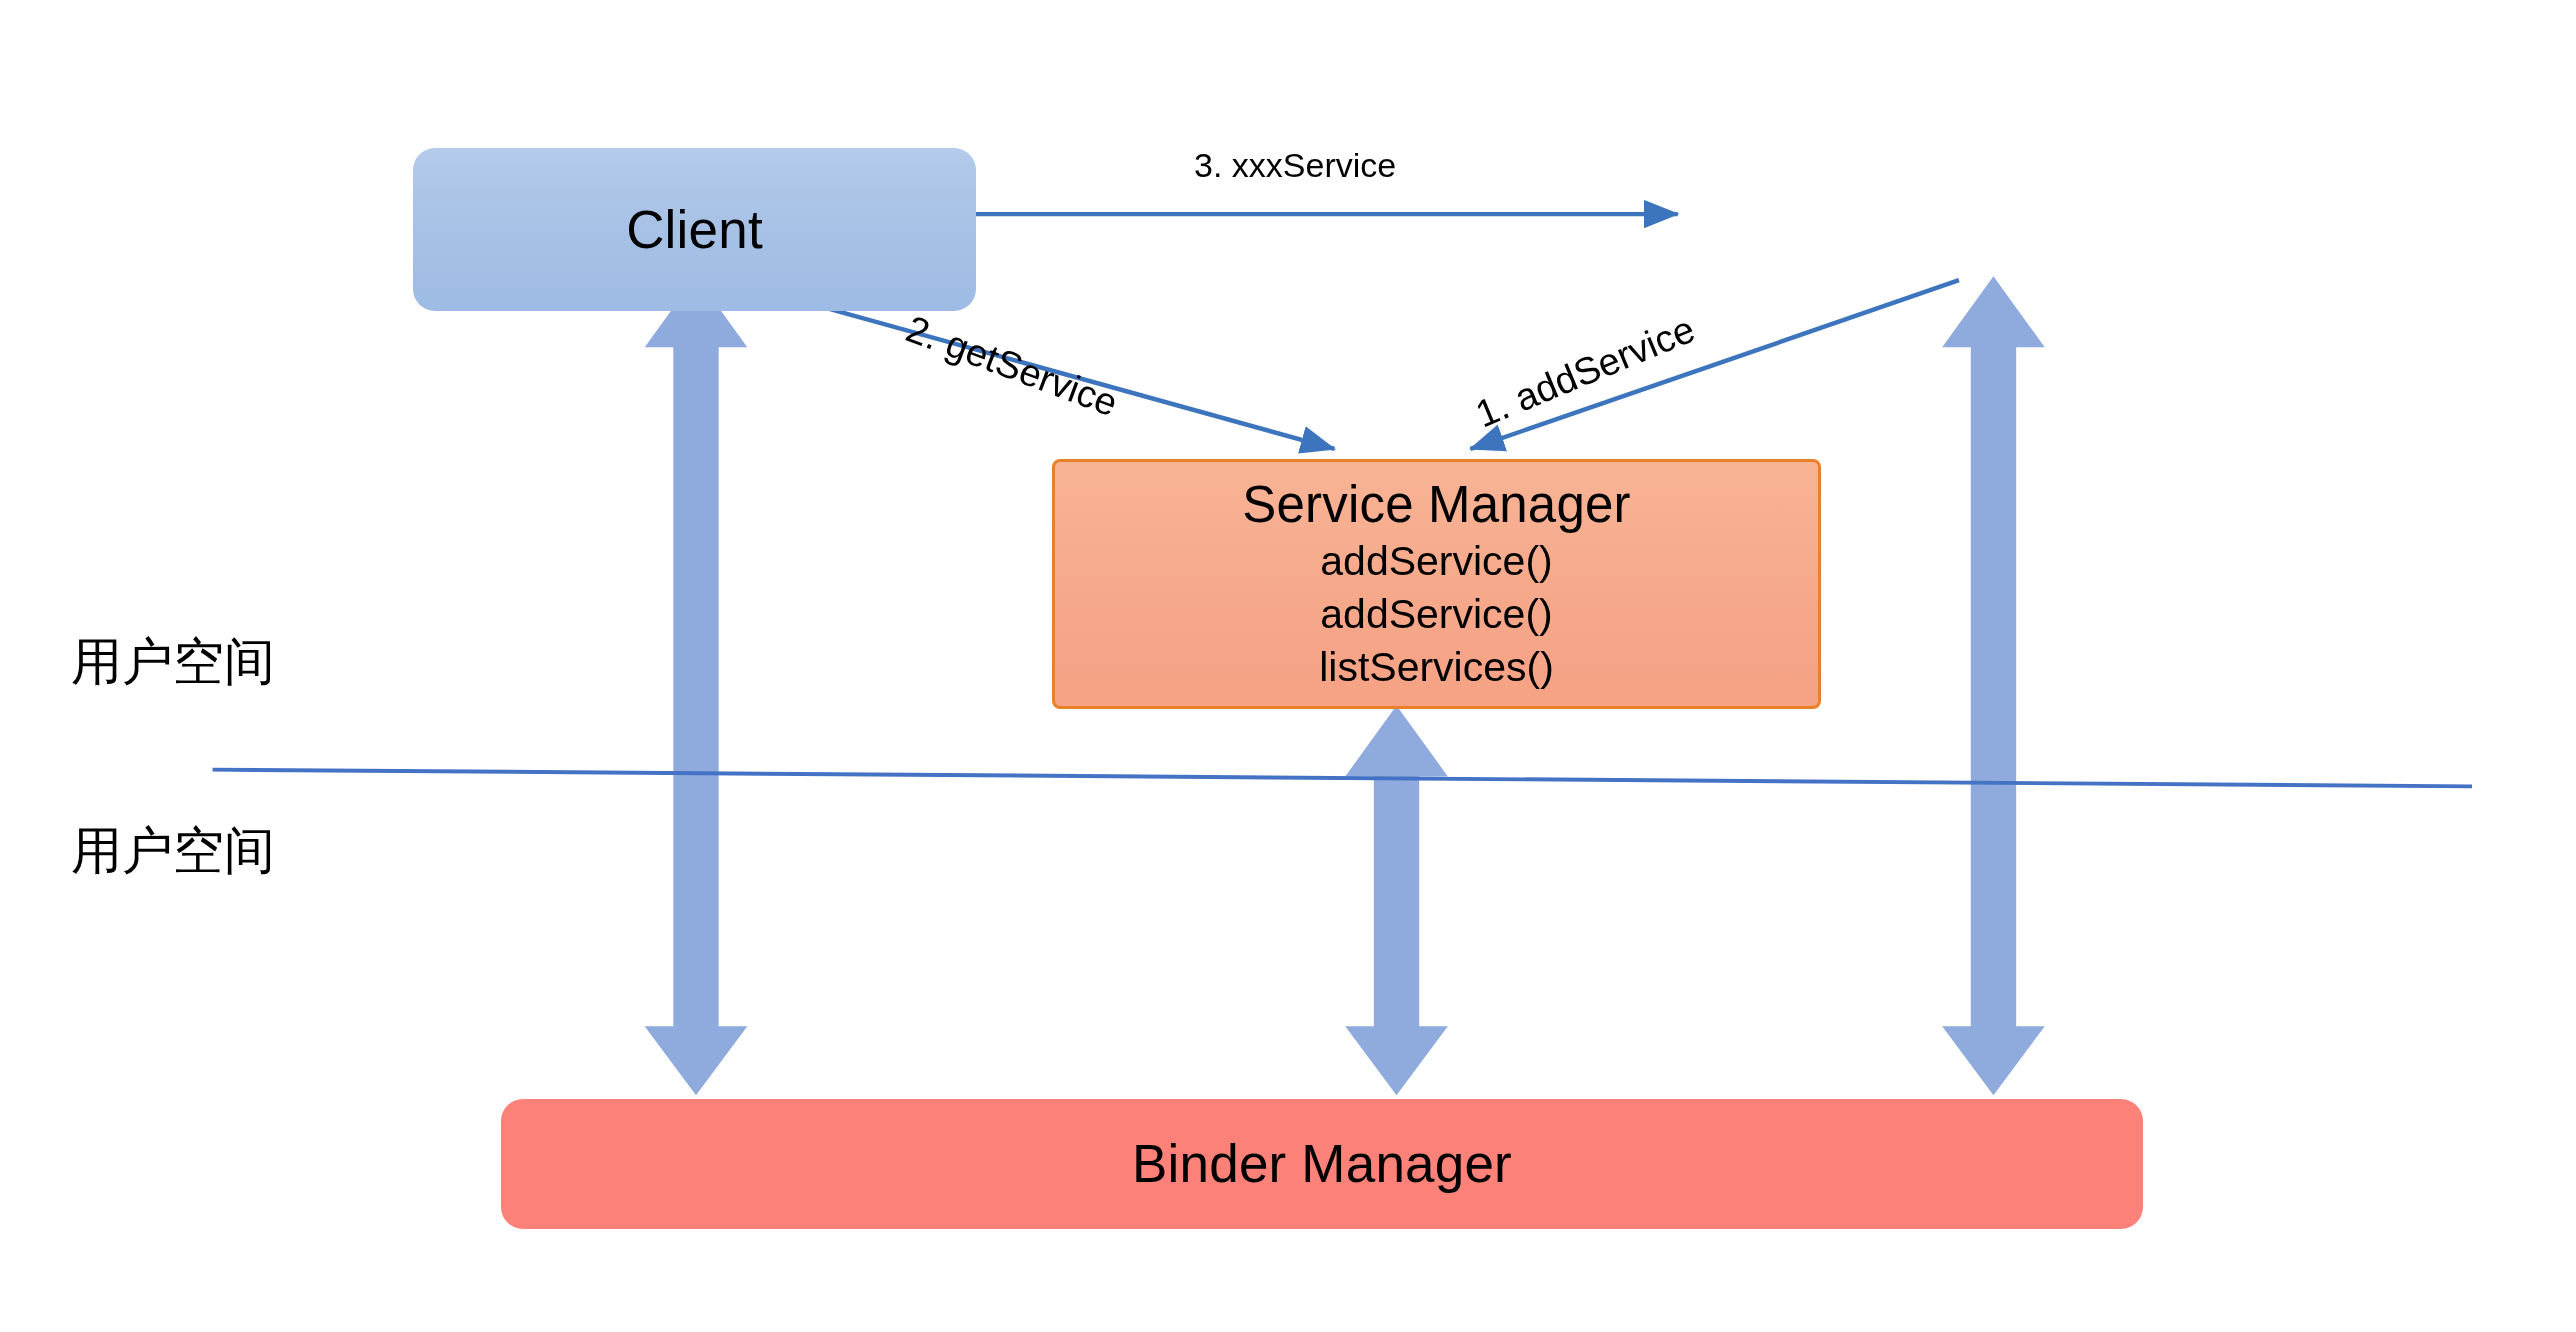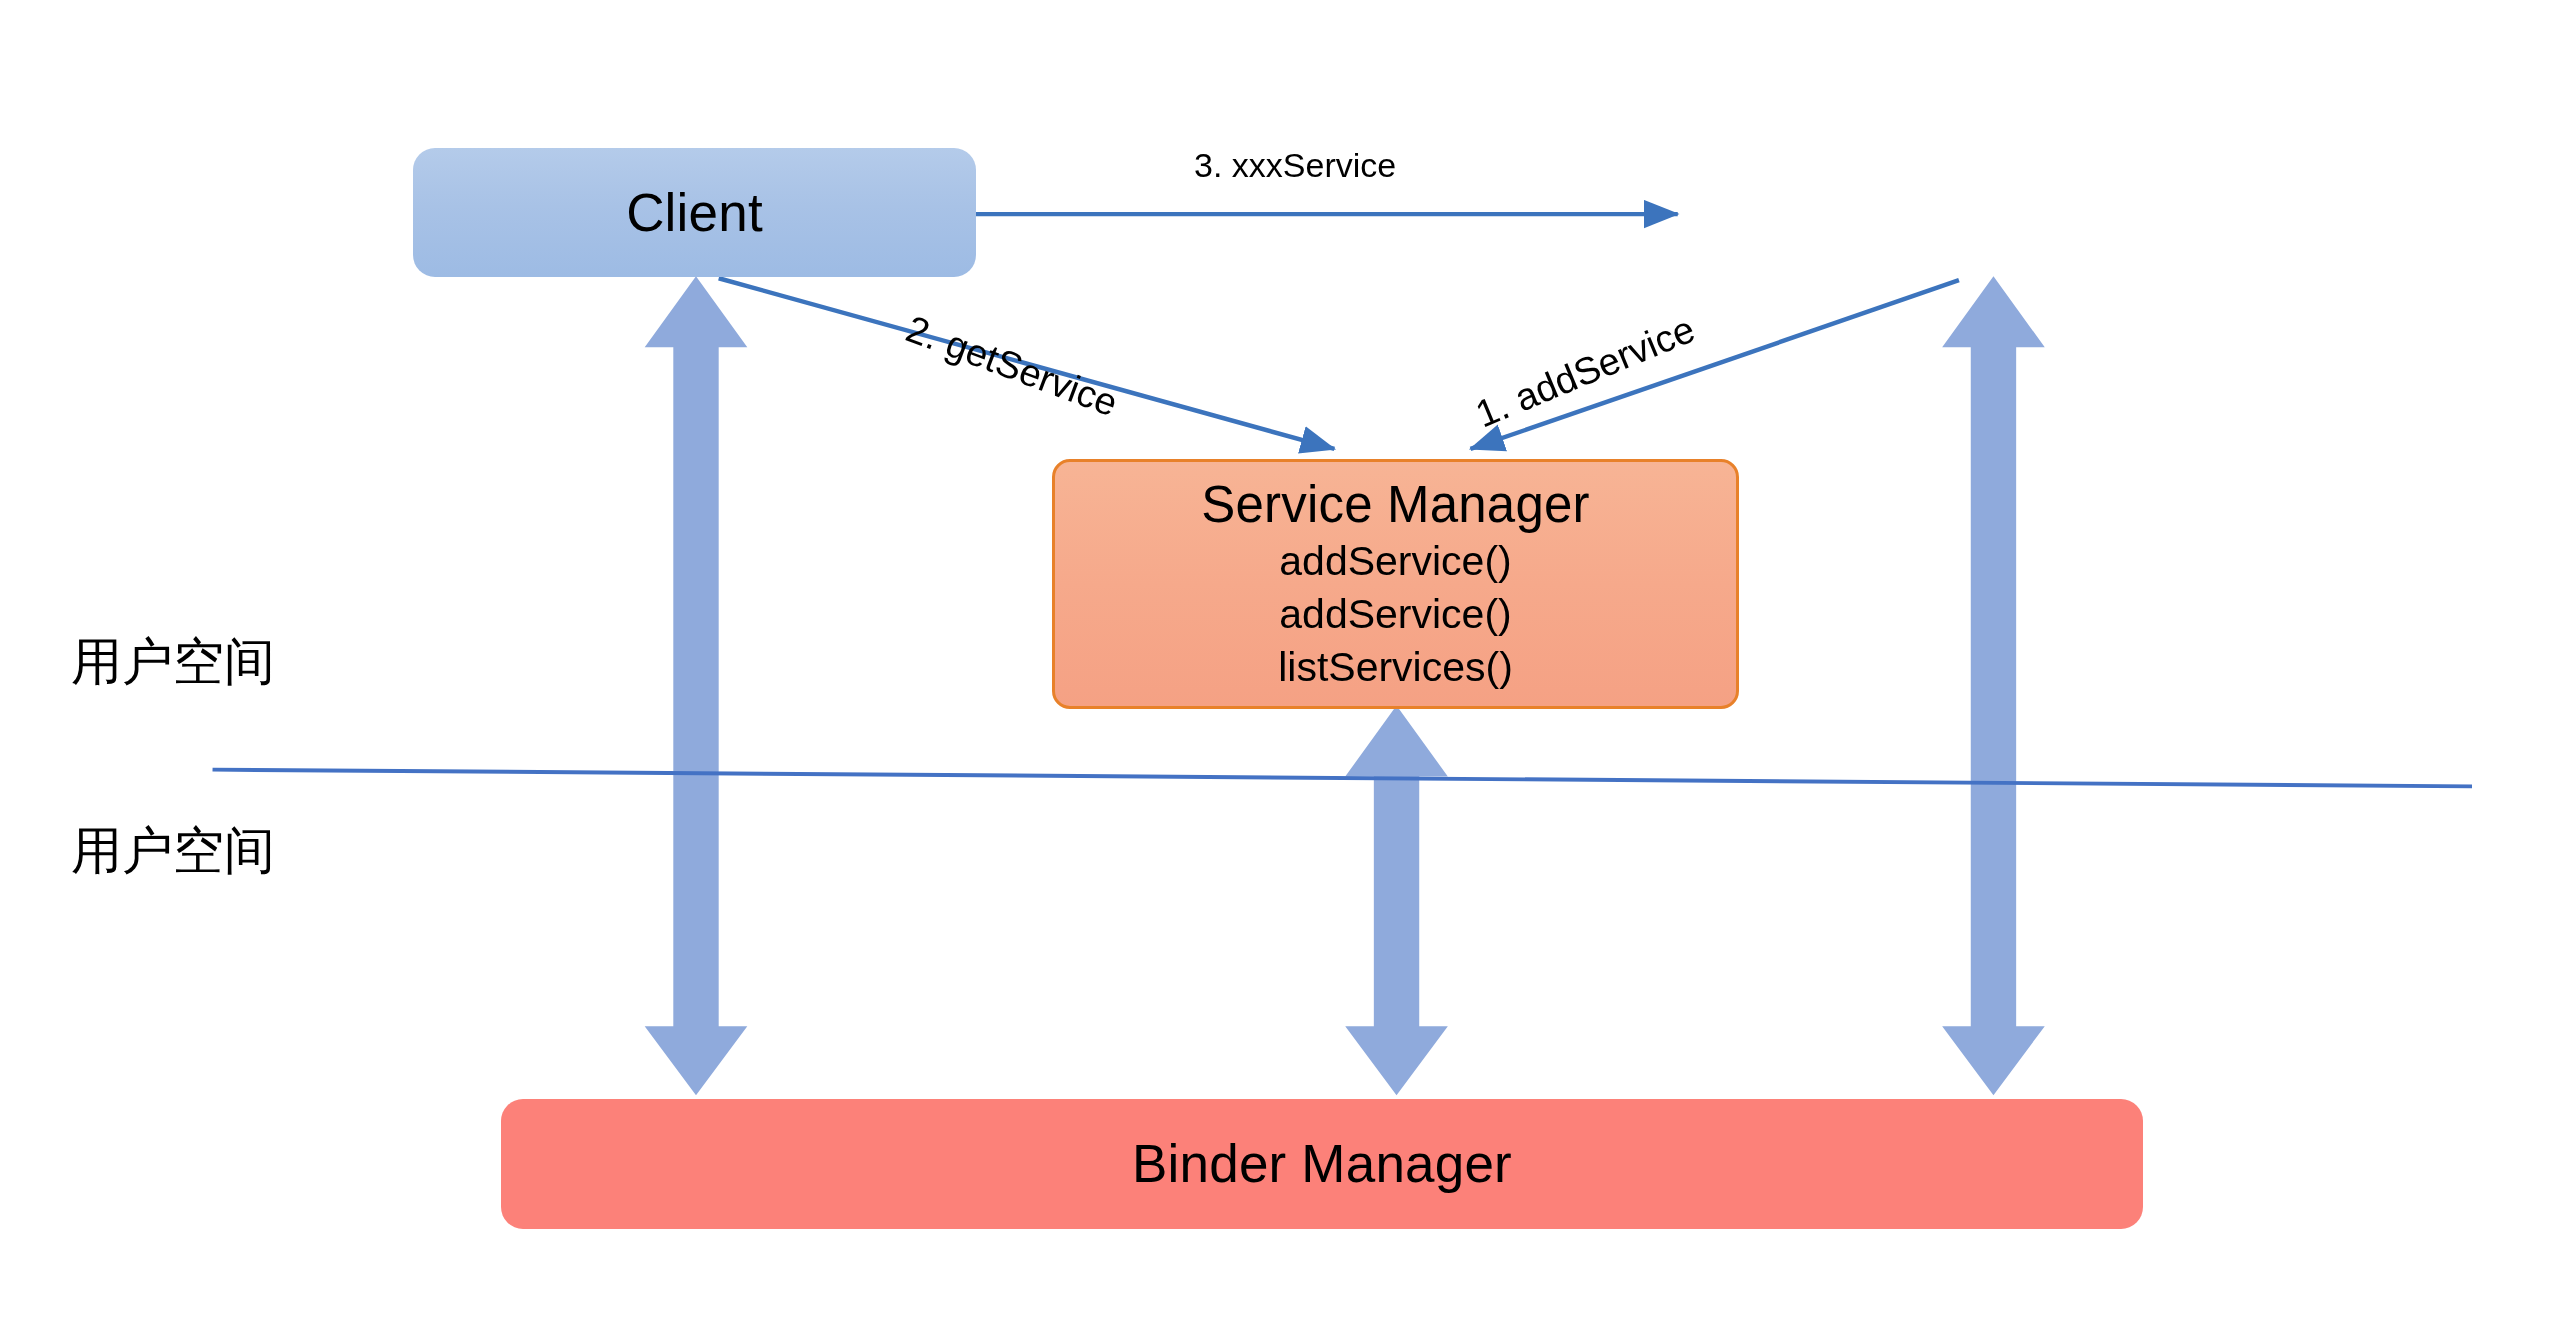--- a/index.html
+++ b/index.html
@@ -29,38 +29,38 @@
     justify-content: center;
     color: #000000;
     text-align: center;
     line-height: 1.05;
   }
 
   .node-client {
     left: 413px;
     top: 148px;
     width: 563px;
-    height: 129px;
+    height: 163px;
     border-radius: 22px;
     background: linear-gradient(180deg, #b4cbea 0%, #a8c2e6 45%, #9dbbe4 100%);
   }
   .node-server {
     left: 1685px;
     top: 148px;
     width: 563px;
     height: 130px;
     border-radius: 22px;
     background: linear-gradient(180deg, #a9b5de 0%, #9caadb 45%, #8e9ed3 100%);
   }
   .node-servicemanager {
     left: 1052px;
     top: 459px;
-    width: 687px;
+    width: 769px;
     height: 250px;
-    border-radius: 18px;
+    border-radius: 8px;
     background: linear-gradient(180deg, #f7b495 0%, #f6a98b 50%, #f5a184 100%);
     border: 3px solid #e8812a;
     padding-top: 4px;
   }
   .node-binderdriver {
     left: 501px;
     top: 1099px;
     width: 1642px;
     height: 130px;
     border-radius: 22px;

